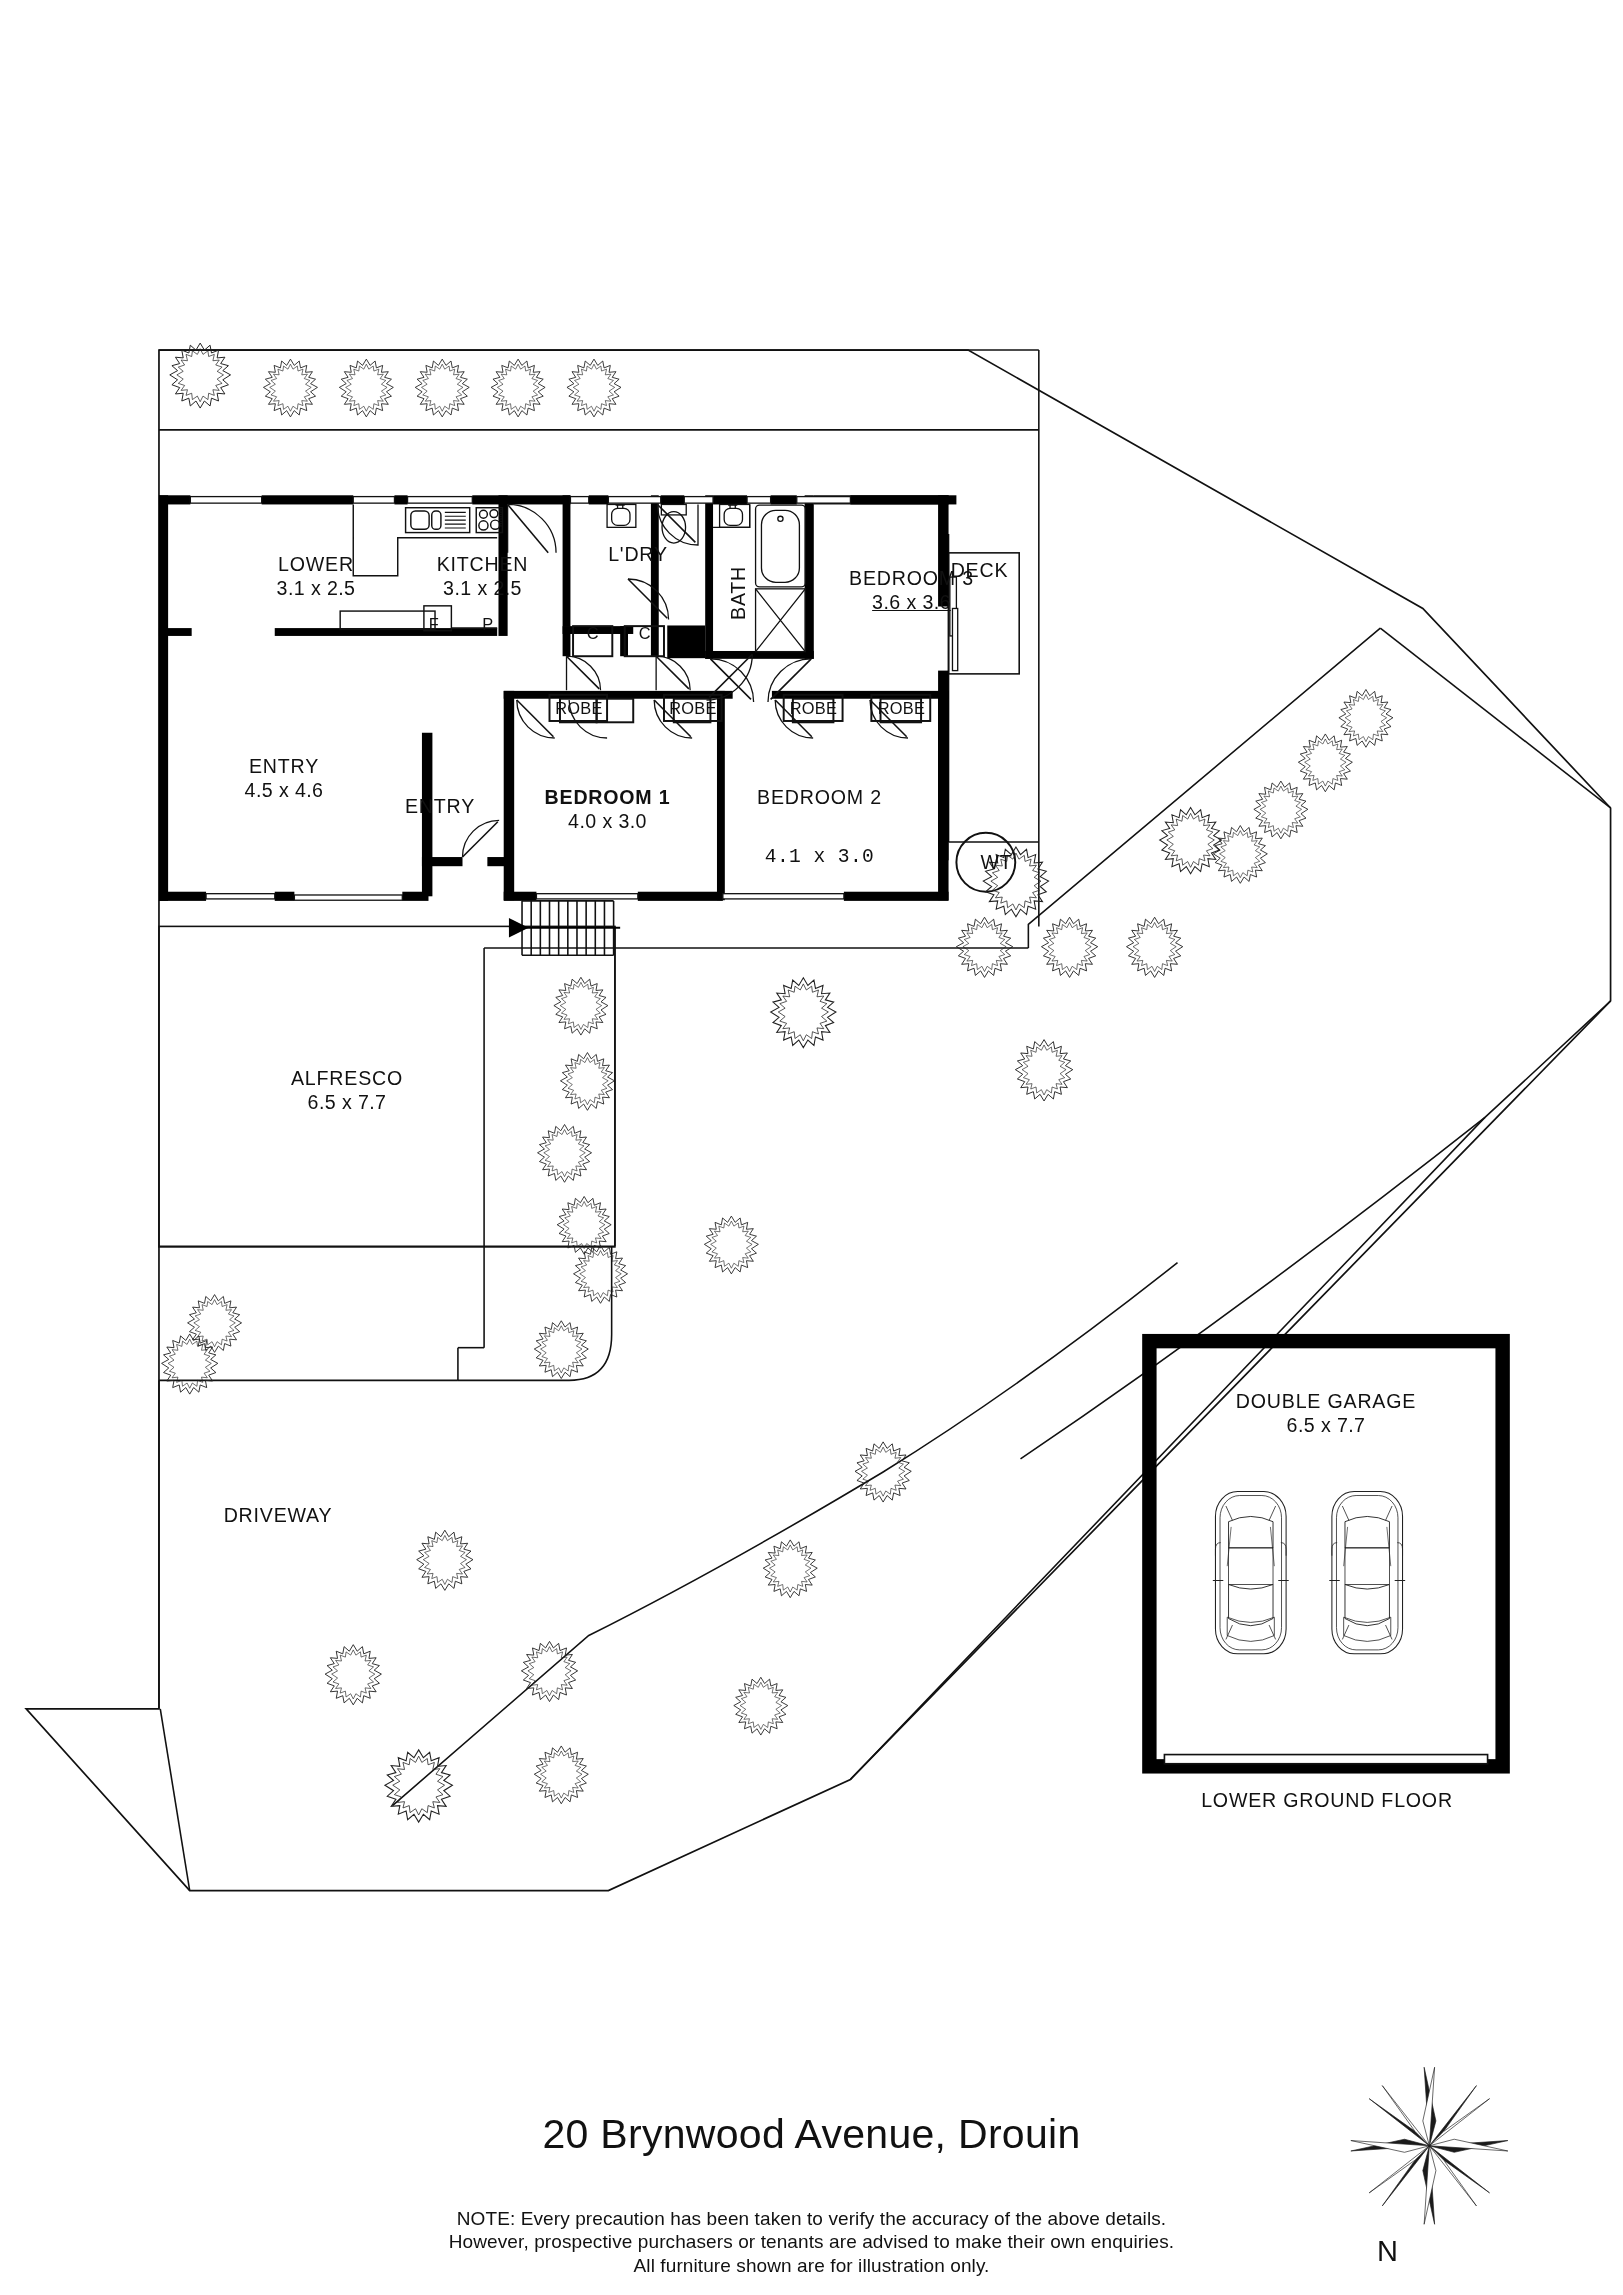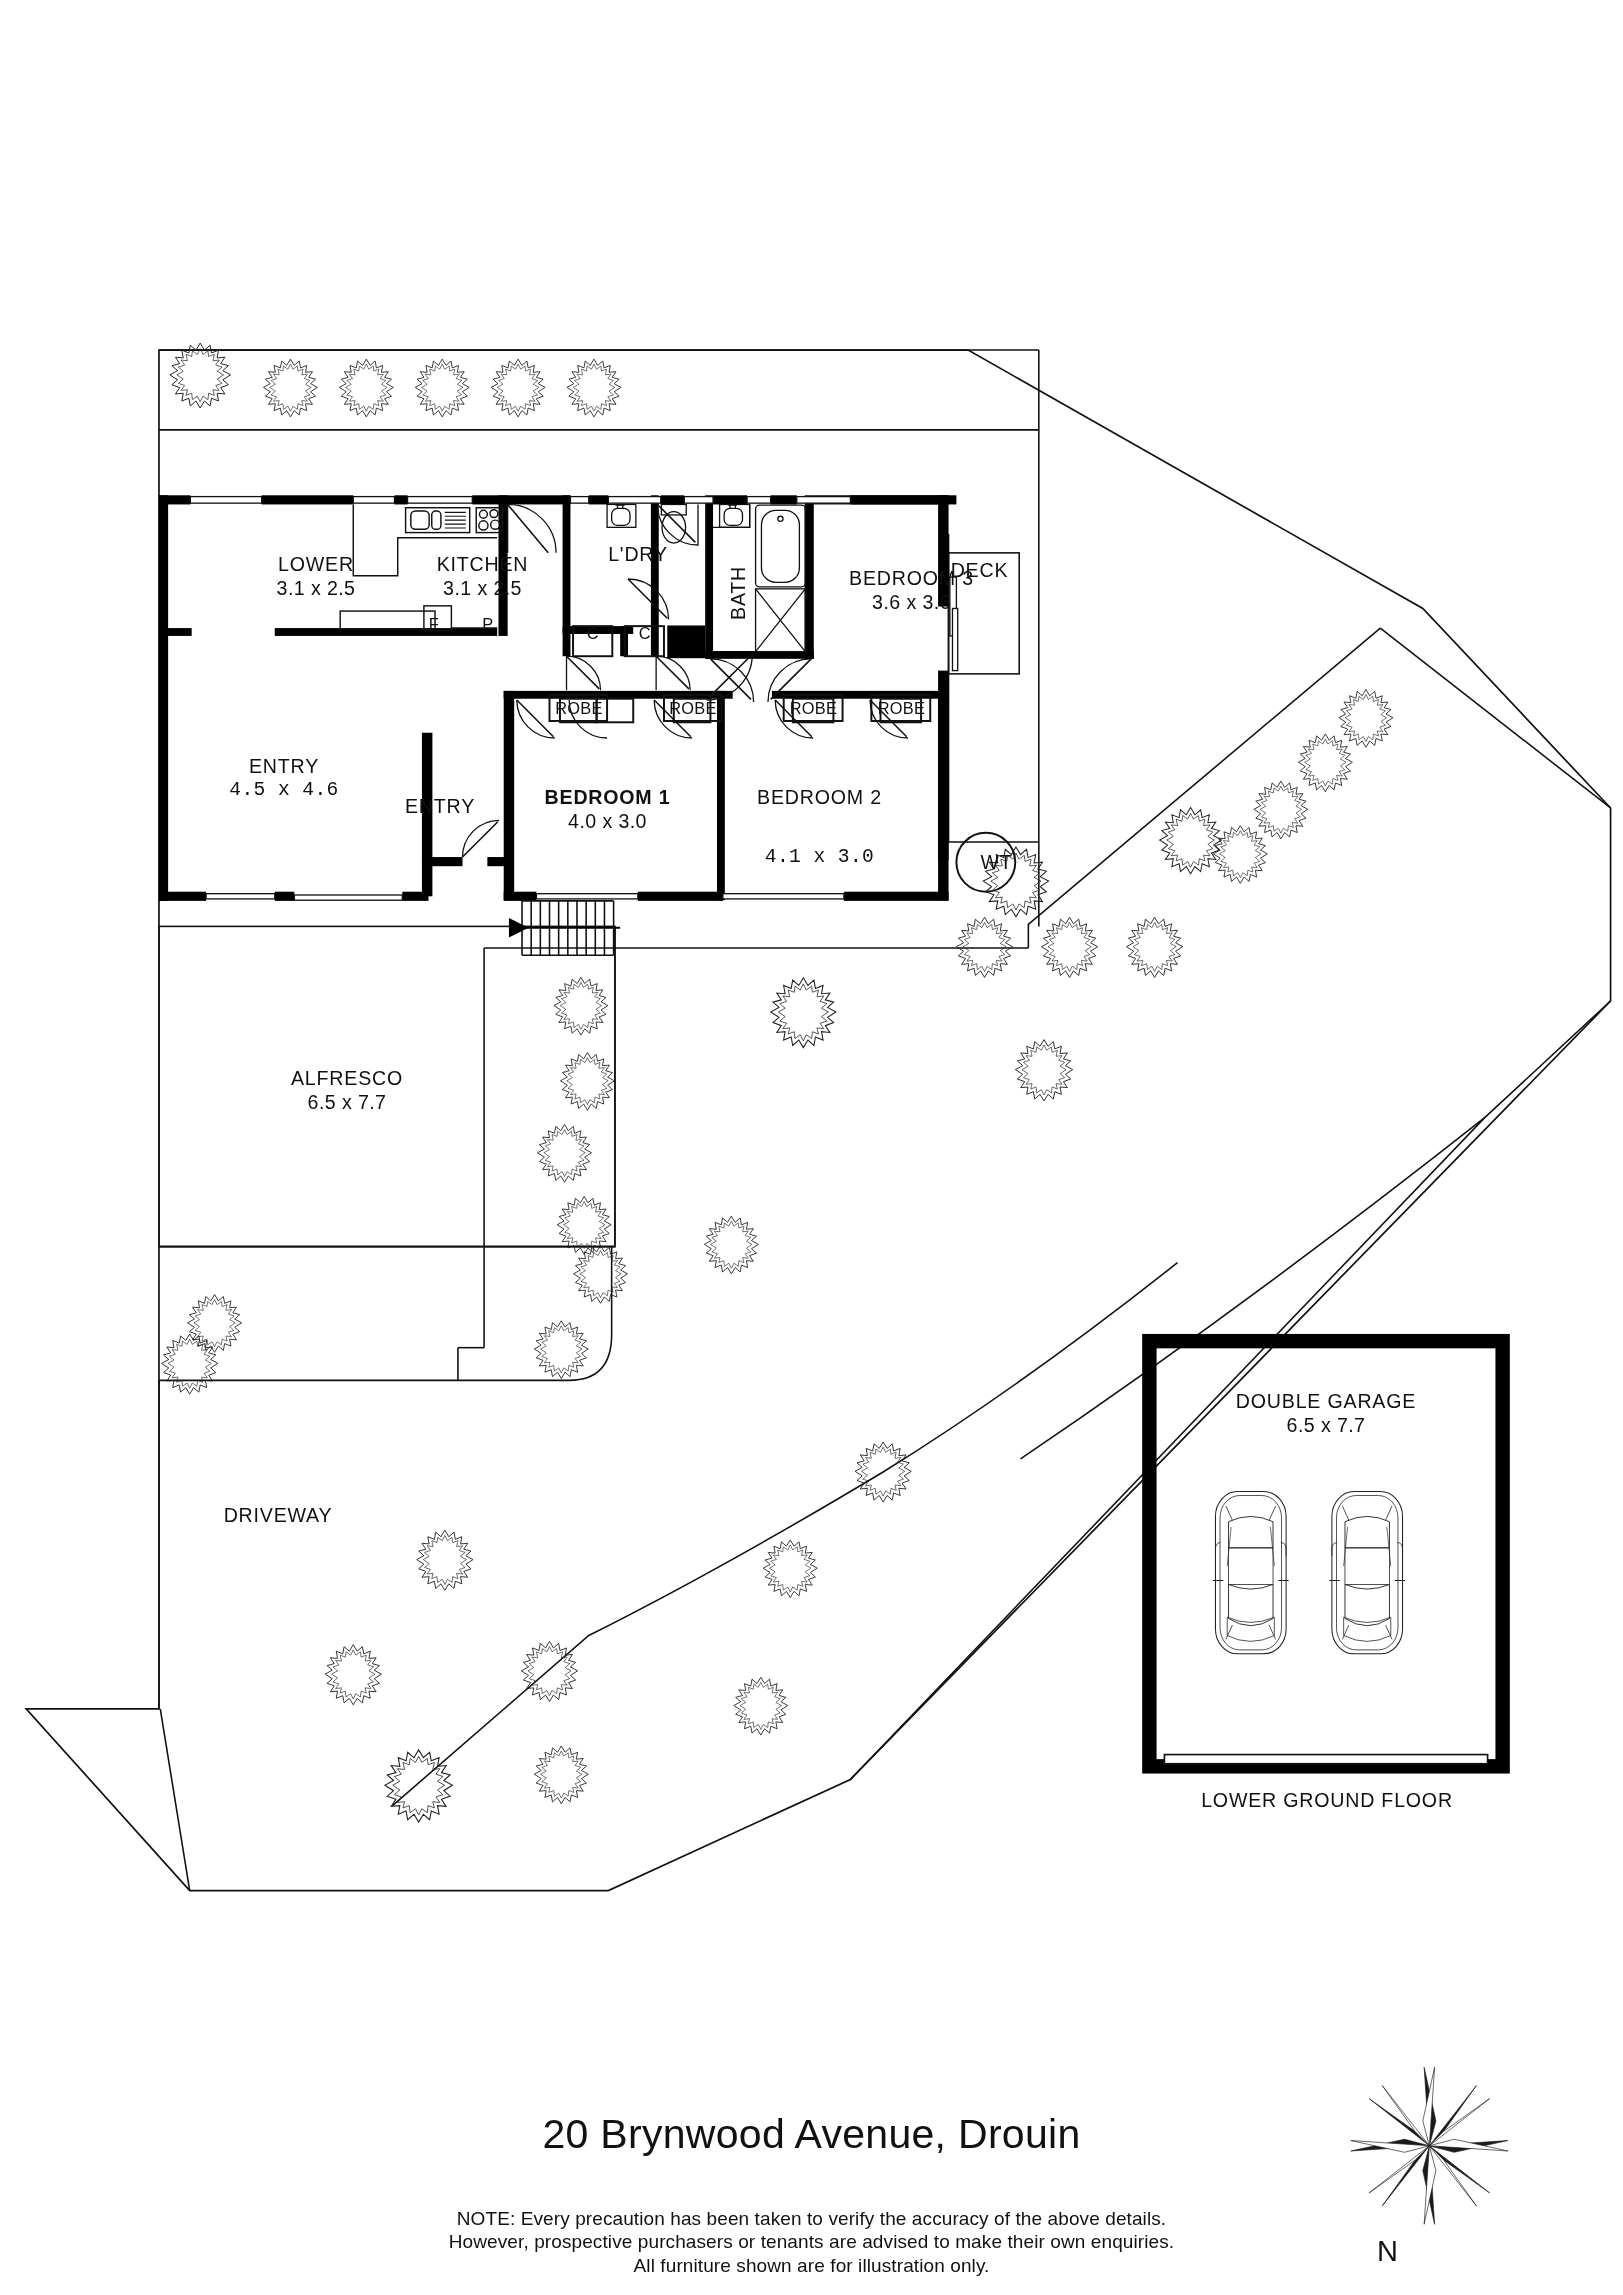--- a/index.html
+++ b/index.html
@@ -343,26 +343,26 @@
 <div class="txt room-dim" style="left:231px; top:578px;  width:170px;">3.1 x 2.5</div>
 
 <div class="txt room-name" style="left:391px; top:554px;  width:183px;">KITCHEN</div>
 <div class="txt room-dim" style="left:391px; top:578px;  width:183px;">3.1 x 2.5</div>
 
 <div class="txt room-name" style="left:576px; top:544px;  width:124px;">L'DRY</div>
 
 <div class="txt room-name vert" style="left:690px; top:582px; width:98px;">BATH</div>
 
 <div class="txt room-name" style="left:820px; top:568px; width:183px;">BEDROOM 3</div>
-<div class="txt room-dim" style="left:820px; top:592px; width:183px;">3.6 x 3.6</div>
+<div class="txt room-dim" style="left:820px; top:592px; width:183px;text-decoration:underline;">3.6 x 3.6</div>
 
 <div class="txt room-name" style="left:937px; top:560px; width:85px;">DECK</div>
 
 <div class="txt room-name" style="left:199px; top:756px; width:170px;">ENTRY</div>
-<div class="txt room-dim" style="left:199px; top:780px; width:170px;font-family:Liberation Mono, monospace;">4.5 x 4.6</div>
+<div class="txt room-dim" style="left:199px; top:780px; width:170px;">4.5 x 4.6</div>
 
 <div class="txt room-name" style="left:381px; top:796px; width:118px;">ENTRY</div>
 
 <div class="txt room-name" style="left:516px; top:787px; width:183px;font-weight:bold;">BEDROOM 1</div>
 <div class="txt room-dim" style="left:516px; top:811px; width:183px;">4.0 x 3.0</div>
 
 <div class="txt room-name" style="left:728px; top:787px; width:183px;">BEDROOM 2</div>
 <div class="txt room-dim" style="left:728px; top:847px; width:183px;font-family:Liberation Mono, monospace;">4.1 x 3.0</div>
 
 <div class="txt room-name" style="left:262px; top:1068px; width:170px;">ALFRESCO</div>

